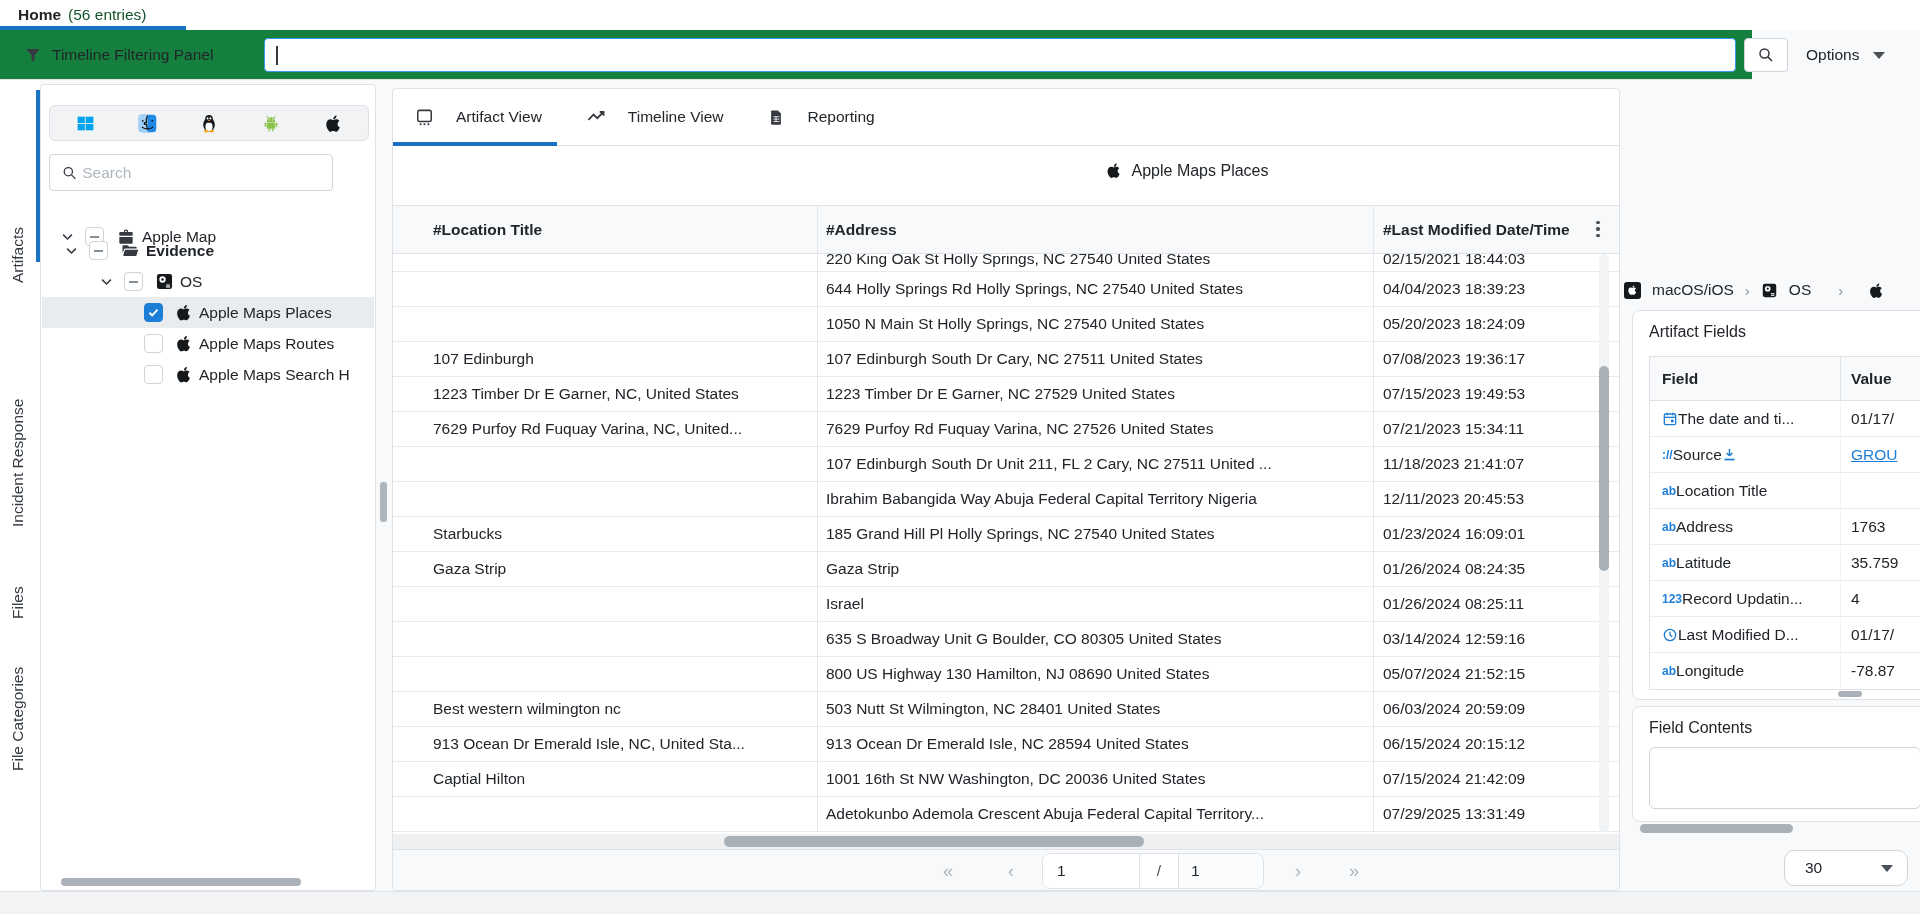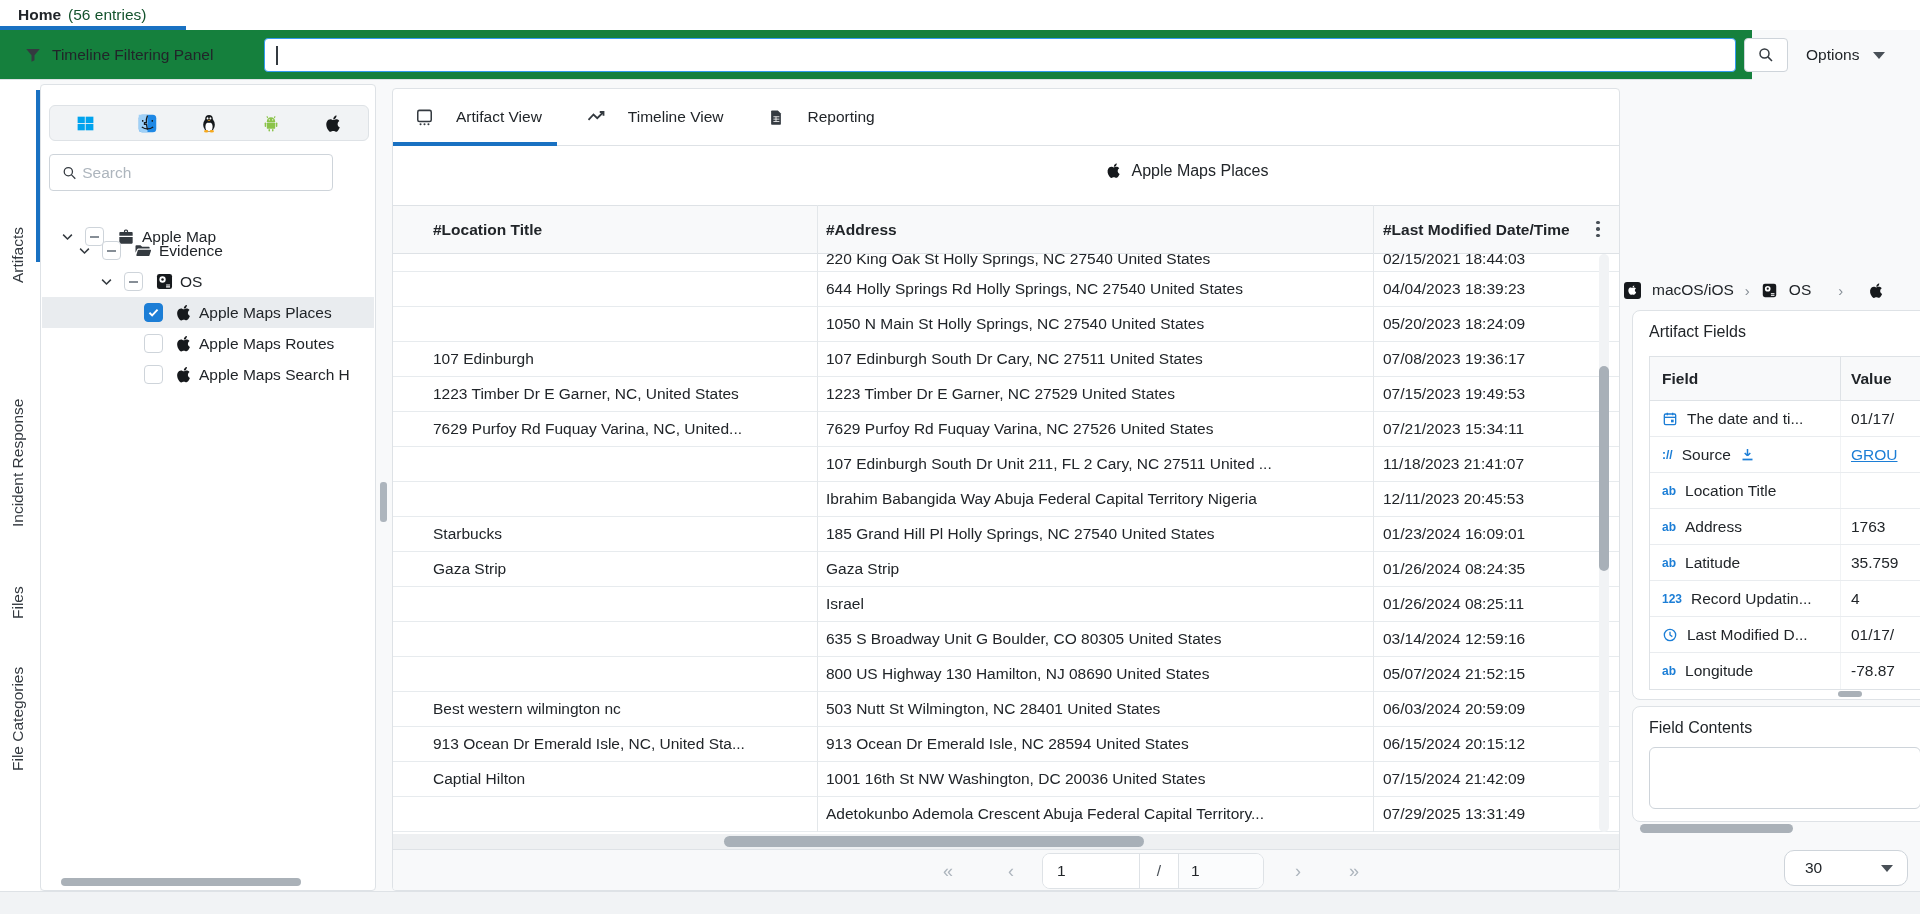--- a/index.html
+++ b/index.html
@@ -97,21 +97,21 @@
   .crumb .badge{width:17px;height:17px;background:#16191c;border-radius:3px;display:flex;align-items:center;justify-content:center;}
   .crumb .sep{color:#868e96;font-size:15px;}
   .rcard{background:#fff;border:1px solid #dee2e6;border-radius:8px;}
   .afcard{left:1632px;top:310px;width:300px;height:390px;}
   .afcard h3,.fccard h3{font-size:16px;font-weight:normal;color:#212529;padding:12px 0 0 16px;}
   .aftable{position:absolute;left:16px;top:45px;width:280px;border:1px solid #dee2e6;}
   .afhead{display:flex;height:44px;align-items:center;background:#f8f9fa;border-bottom:1px solid #dee2e6;font-weight:bold;}
   .afc1{width:190px;padding-left:12px;}
   .afc2{flex:1;padding-left:10px;border-left:1px solid #dee2e6;align-self:stretch;display:flex;align-items:center;}
   .afrow{display:flex;height:36px;align-items:center;border-bottom:1px solid #e9ecef;}
-  .afrow .nm{display:flex;align-items:center;gap:9px;width:190px;padding-left:12px;overflow:hidden;white-space:nowrap;}
+  .afrow .nm{display:flex;align-items:center;width:190px;padding-left:12px;overflow:hidden;white-space:nowrap;}
   .afrow .vl{flex:1;align-self:stretch;display:flex;align-items:center;padding-left:10px;border-left:1px solid #f1f3f5;
              overflow:hidden;white-space:nowrap;}
   .tglyph{color:#1c7ed6;font-weight:bold;font-size:12px;flex:none;}
   .linkval{color:#1c7ed6;text-decoration:underline;cursor:pointer;}
   .af-hthumb{left:1838px;top:691px;width:24px;height:6px;background:#aab1b8;border-radius:3px;}
   .fccard{left:1632px;top:706px;width:300px;height:116px;}
   .fcbox{position:absolute;left:16px;top:40px;width:272px;height:62px;border:1px solid #ced4da;border-radius:6px;
          background:#fff;resize:none;outline:none;font:inherit;padding:6px;}
   .rp-hthumb{left:1640px;top:824px;width:153px;height:9px;background:#aab1b8;border-radius:5px;}
   .psize{left:1784px;top:850px;width:124px;height:36px;background:#fff;border:1px solid #ced4da;border-radius:10px;
@@ -227,21 +227,21 @@
         </svg>
       </span>
     <span class="cb ind"></span>
     <span class="tic">
         <svg width="20" height="20" viewBox="0 0 24 24" fill="#343a40">
           <path d="M9.5 6V5c0-1.1.9-2 2-2h1c1.1 0 2 .9 2 2v1H19c.6 0 1 .4 1 1v3.5H4V7c0-.6.4-1 1-1h4.5zm1.5 0h2V5c0-.3-.2-.5-.5-.5h-1c-.3 0-.5.2-.5.5v1zM4 12h16v7c0 .6-.4 1-1 1H5c-.6 0-1-.4-1-1v-7z"></path>
         </svg>
       </span>
     <span class="tlb">Apple Map</span>
   </div>
-  <div class="trw" style="top:150px;padding-left:35px;">
+  <div class="trw" style="top:150px;padding-left:22px;font-weight:bold;">
     <span class="chev">
         <svg width="15" height="15" viewBox="0 0 24 24" fill="none" stroke="#343a40" stroke-width="2.4">
           <path d="M5 9l7 7 7-7"></path>
         </svg>
       </span>
     <span class="cb ind"></span>
     <span class="tic">
         <svg width="20" height="20" viewBox="0 0 24 24" fill="#343a40">
           <path d="M3 6c0-.6.4-1 1-1h5l2 2h8c.6 0 1 .4 1 1v1H6.5c-.7 0-1.3.4-1.5 1L3 14V6z"></path>
           <path d="M6.8 10.5h13.9c.7 0 1.1.6.9 1.3l-1.9 5.5c-.2.4-.5.7-1 .7H4.9c-.7 0-1.2-.7-.9-1.3l1.8-5.5c.2-.4.5-.7 1-.7z"></path>

